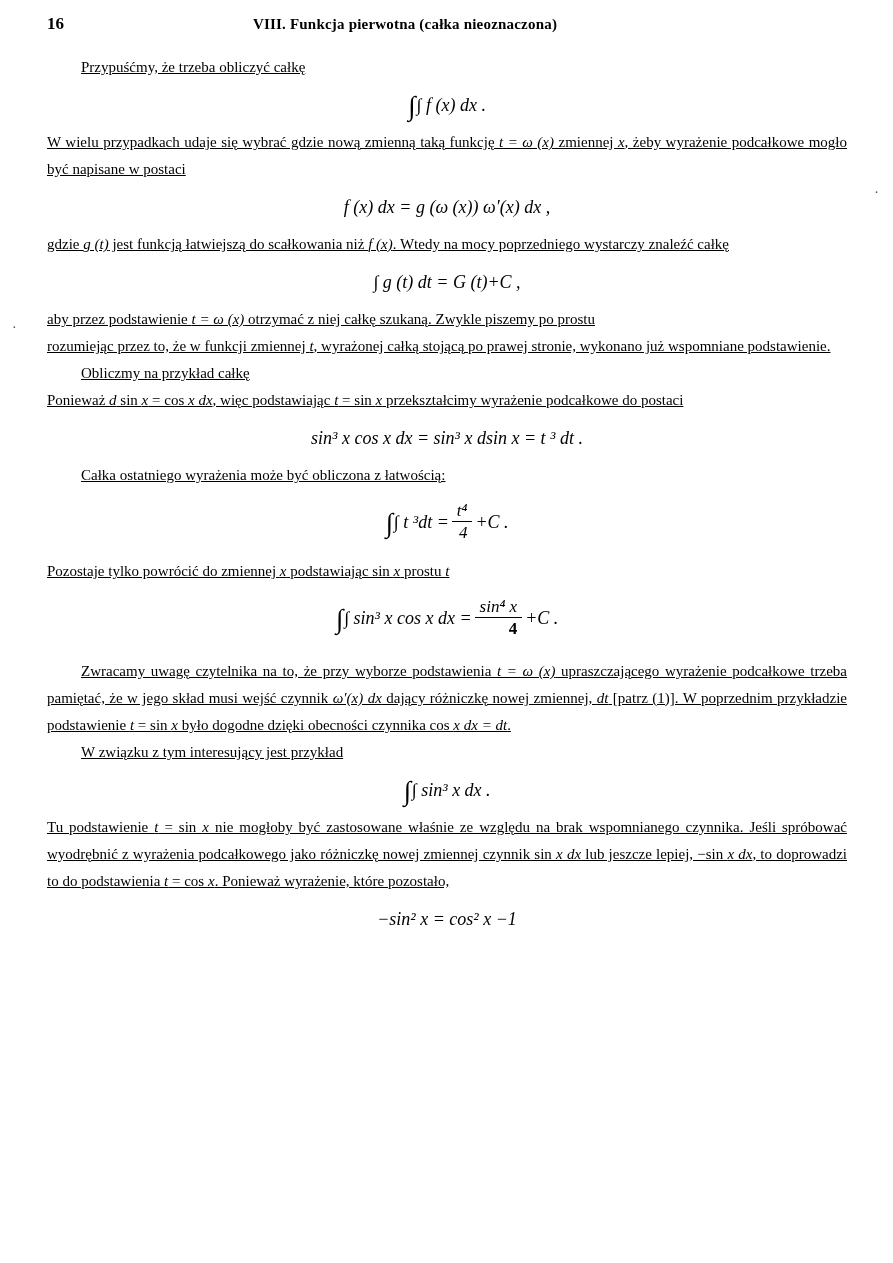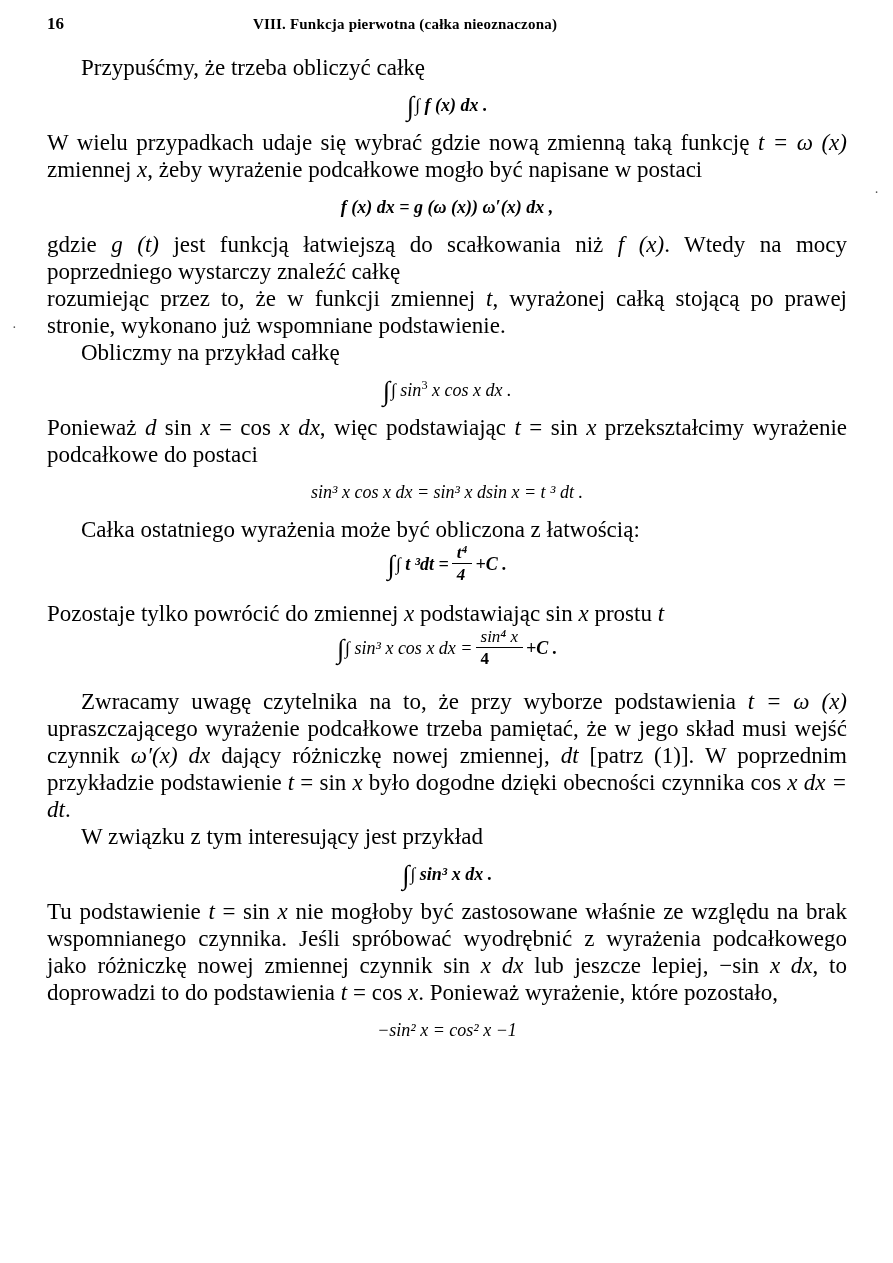--- a/index.html
+++ b/index.html
@@ -49,55 +49,56 @@
     letter-spacing: 0.2px;
   }
   .body {
     position: absolute;
     top: 54px;
     left: 47px;
     width: 800px;
   }
   p {
     margin: 0 0 0 0;
-    font-size: 23px;
+    font-size: 15px;
     line-height: 27px;
     text-align: justify;
     text-justify: inter-word;
+    text-decoration: underline;
   }
   p.indent {
     text-indent: 34px;
   }
   .eq {
     text-align: center;
     font-size: 18px;
     line-height: 30px;
     margin: 9px 0 9px 0;
     font-style: normal;
   }
   .eq.tall {
-    margin: 2px 0 14px 0;
+    margin: 14px 0 14px 0;
     line-height: 34px;
   }
   .gap-sm { height: 4px; }
   i, .it { font-style: italic; }
-  .bi { font-style: italic; font-weight: bold; }
+  .bi { font-style: italic; font-weight: normal; }
   .b { font-weight: bold; }
   .intsign {
     font-size: 27px;
     font-style: italic;
     line-height: 0;
     position: relative;
     top: 4px;
     padding-right: 1px;
   }
   .frac {
     display: inline-block;
     vertical-align: middle;
-    text-align: left;
+    text-align: right;
     position: relative;
     top: -2px;
     margin: 0 3px;
   }
   .frac .num {
     display: block;
     padding: 0 5px 1px 5px;
     border-bottom: 1.6px solid #000;
     font-size: 17px;
     line-height: 19px;
@@ -146,30 +147,31 @@
     </div>
 
     <p><span>W wielu przypadkach udaje się wybrać gdzie nową zmienną taką funkcję </span><i>t = ω (x)</i><span> zmiennej </span><i>x</i><span>, żeby wyrażenie podcałkowe mogło być napisane w postaci</span></p>
 
     <div class="eq">
       <span class="bi">f (x) dx = g (ω (x)) ω′(x) dx ,</span>
     </div>
 
     <p><span>gdzie </span><i>g (t)</i><span> jest funkcją łatwiejszą do scałkowania niż </span><i>f (x)</i><span>. Wtedy na mocy poprzedniego wystarczy znaleźć całkę</span></p>
 
-
+    <div class="eq">
+      <span class="bi">∫ g (t) dt = G (t)+C ,</span>
+    </div>
+
+    <p><span>aby przez podstawienie </span><i>t = ω (x)</i><span> otrzymać z niej całkę szukaną. Zwykle piszemy po prostu</span></p>
 
 
     <p><span>rozumiejąc przez to, że w funkcji zmiennej </span><i>t</i><span>, wyrażonej całką stojącą po prawej stronie, wykonano już wspomniane podstawienie.</span></p>
 
     <p class="indent"><span>Obliczmy na przykład całkę</span></p>
 
-    <div class="eq">
-      <span class="intsign">∫</span><span class="it">∫ sin</span><sup>3</sup><span class="it"> x cos x dx .</span>
-    </div>
 
     <p><span>Ponieważ </span><i>d</i><span> sin </span><i>x</i><span> = cos </span><i>x dx</i><span>, więc podstawiając </span><i>t</i><span> = sin </span><i>x</i><span> przekształcimy wyrażenie podcałkowe do postaci</span></p>
 
     <div class="eq">
       <span class="it">sin³ x cos x dx = sin³ x dsin x = t ³ dt .</span>
     </div>
 
     <p class="indent"><span>Całka ostatniego wyrażenia może być obliczona z łatwością:</span></p>
 
     <div class="eq tall">

